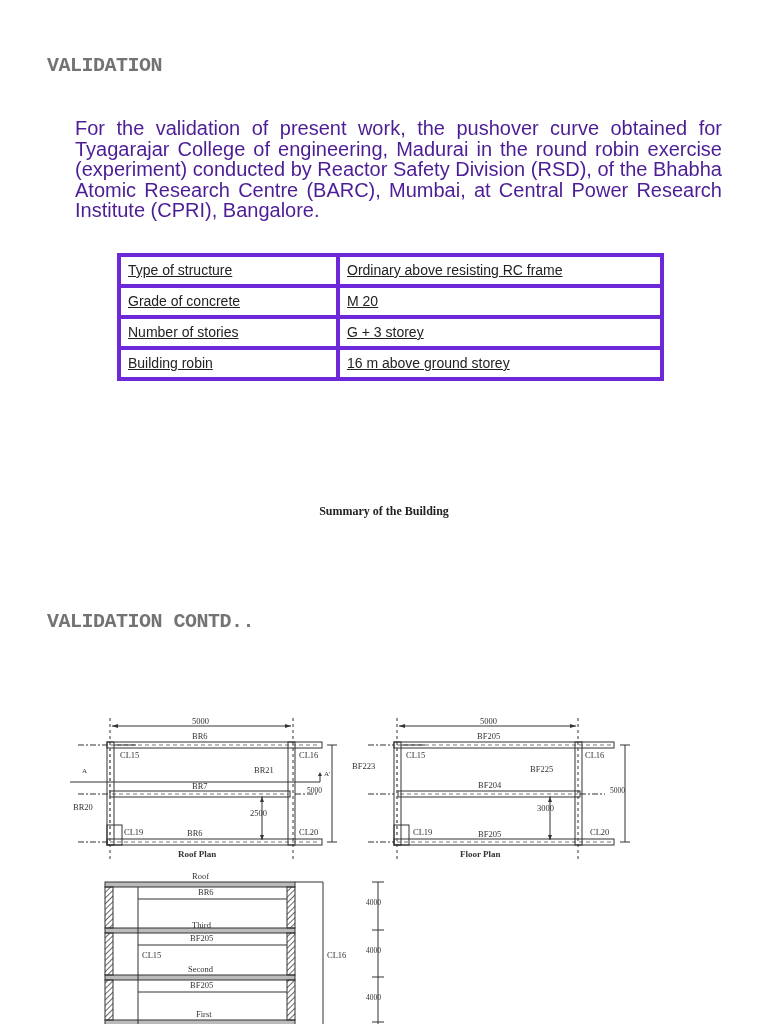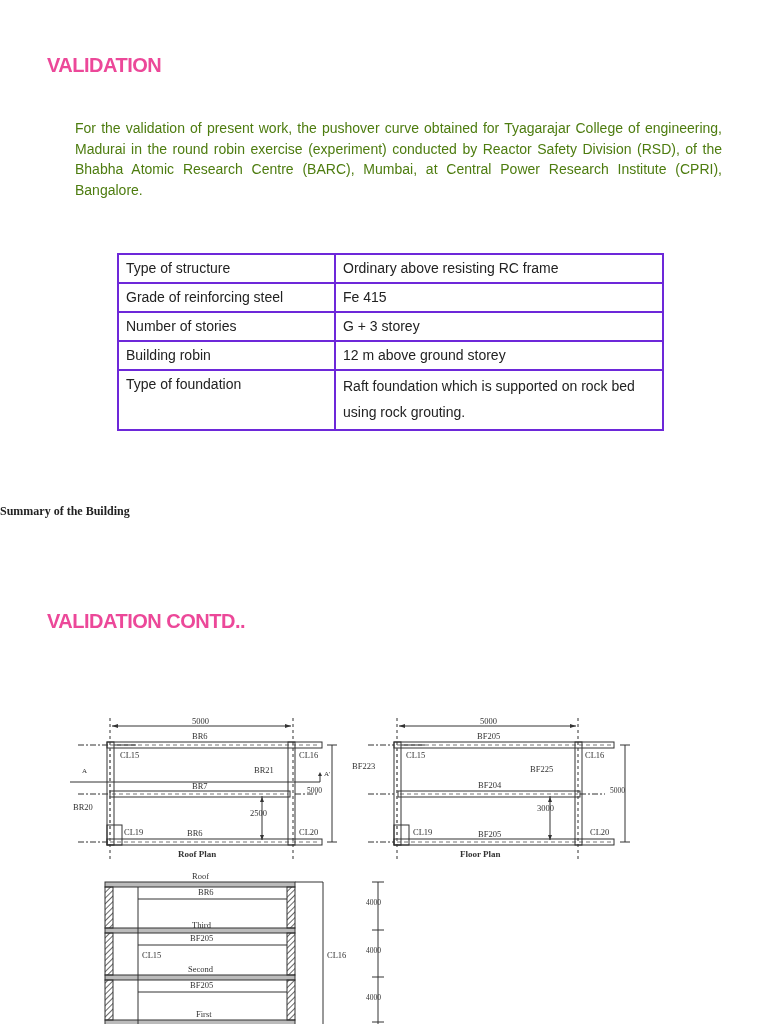--- a/index.html
+++ b/index.html
@@ -1,55 +1,51 @@
 <!DOCTYPE html>
 <html><head>
 <meta charset="utf-8">
 <style>
   html, body { margin:0; padding:0; background:#ffffff; }
   body { width:768px; height:1024px; position:relative; overflow:hidden; font-family:"Liberation Sans", sans-serif; color:#111; }
-  .h1 { position:absolute; left:47px; font-family:Liberation Sans, sans-serif; font-weight:bold; font-size:20px; letter-spacing:-0.5px; color:#ec4899; }
+  .h1 { position:absolute; left:47px; font-family:Liberation Mono, monospace; font-weight:bold; font-size:20px; letter-spacing:-0.5px; color:#737373; }
   #title1 { top:54px; }
   #title2 { top:610px; }
-  .para { position:absolute; left:75px; top:118px; width:647px; font-family:"Liberation Sans", sans-serif; font-size:14px; line-height:20.5px; text-align:justify; color:#4d7c0f; }
+  .para { position:absolute; left:75px; top:118px; width:647px; font-family:"Liberation Sans", sans-serif; font-size:20px; line-height:20.5px; text-align:justify; color:#4c1d95; }
   table.summary { position:absolute; left:117px; top:253px; width:547px; border-collapse:collapse; font-family:"Liberation Sans", sans-serif; font-size:14px; color:#222; }
-  table.summary td { border:2px solid #6d28d9; padding:4px 7px; height:18px; vertical-align:top; line-height:19px; }
+  table.summary td { border:4px solid #6d28d9; padding:4px 7px; height:18px; vertical-align:top; line-height:19px;text-decoration:underline; }
   table.summary td.k { width:201px; }
   table.summary td.v2 { line-height:26px; padding-top:2px; }
-  .caption { position:absolute; left:0; width:768px; top:504px; font-family:"Liberation Serif", serif; font-weight:bold; font-size:12px; color:#222; }
+  .caption { position:absolute; left:0; width:768px; top:504px; text-align:center; font-family:"Liberation Serif", serif; font-weight:bold; font-size:12px; color:#222; }
   svg text { font-family:"Liberation Serif", serif; }
 </style>
 </head>
 <body>
 
 <div id="title1" class="h1">VALIDATION</div>
 
 <div class="para">For the validation of present work, the pushover curve obtained for Tyagarajar College of engineering, Madurai in the round robin exercise (experiment) conducted by Reactor Safety Division (RSD), of the Bhabha Atomic Research Centre (BARC), Mumbai, at Central Power Research Institute (CPRI), Bangalore.</div>
 
 <table class="summary">
   <tbody>
     <tr>
         <td class="k">Type of structure</td>
         <td>Ordinary above resisting RC frame</td>
       </tr>
     <tr>
-        <td class="k">Grade of reinforcing steel</td>
-        <td>Fe 415</td>
+        <td class="k">Grade of concrete</td>
+        <td>M 20</td>
       </tr>
     <tr>
         <td class="k">Number of stories</td>
         <td>G + 3 storey</td>
       </tr>
     <tr>
         <td class="k">Building robin</td>
-        <td>12 m above ground storey</td>
-      </tr>
-    <tr>
-        <td class="k">Type of foundation</td>
-        <td class="v2">Raft foundation which is supported on rock bed using rock grouting.</td>
+        <td>16 m above ground storey</td>
       </tr>
   </tbody>
 </table>
 
 <div class="caption">Summary of the Building</div>
 
 <div id="title2" class="h1">VALIDATION  CONTD..</div>
 
 <svg style="position:absolute;left:70px;top:712px;" width="275" height="150" viewBox="0 0 275 150">
   <g stroke="#333" fill="none">

